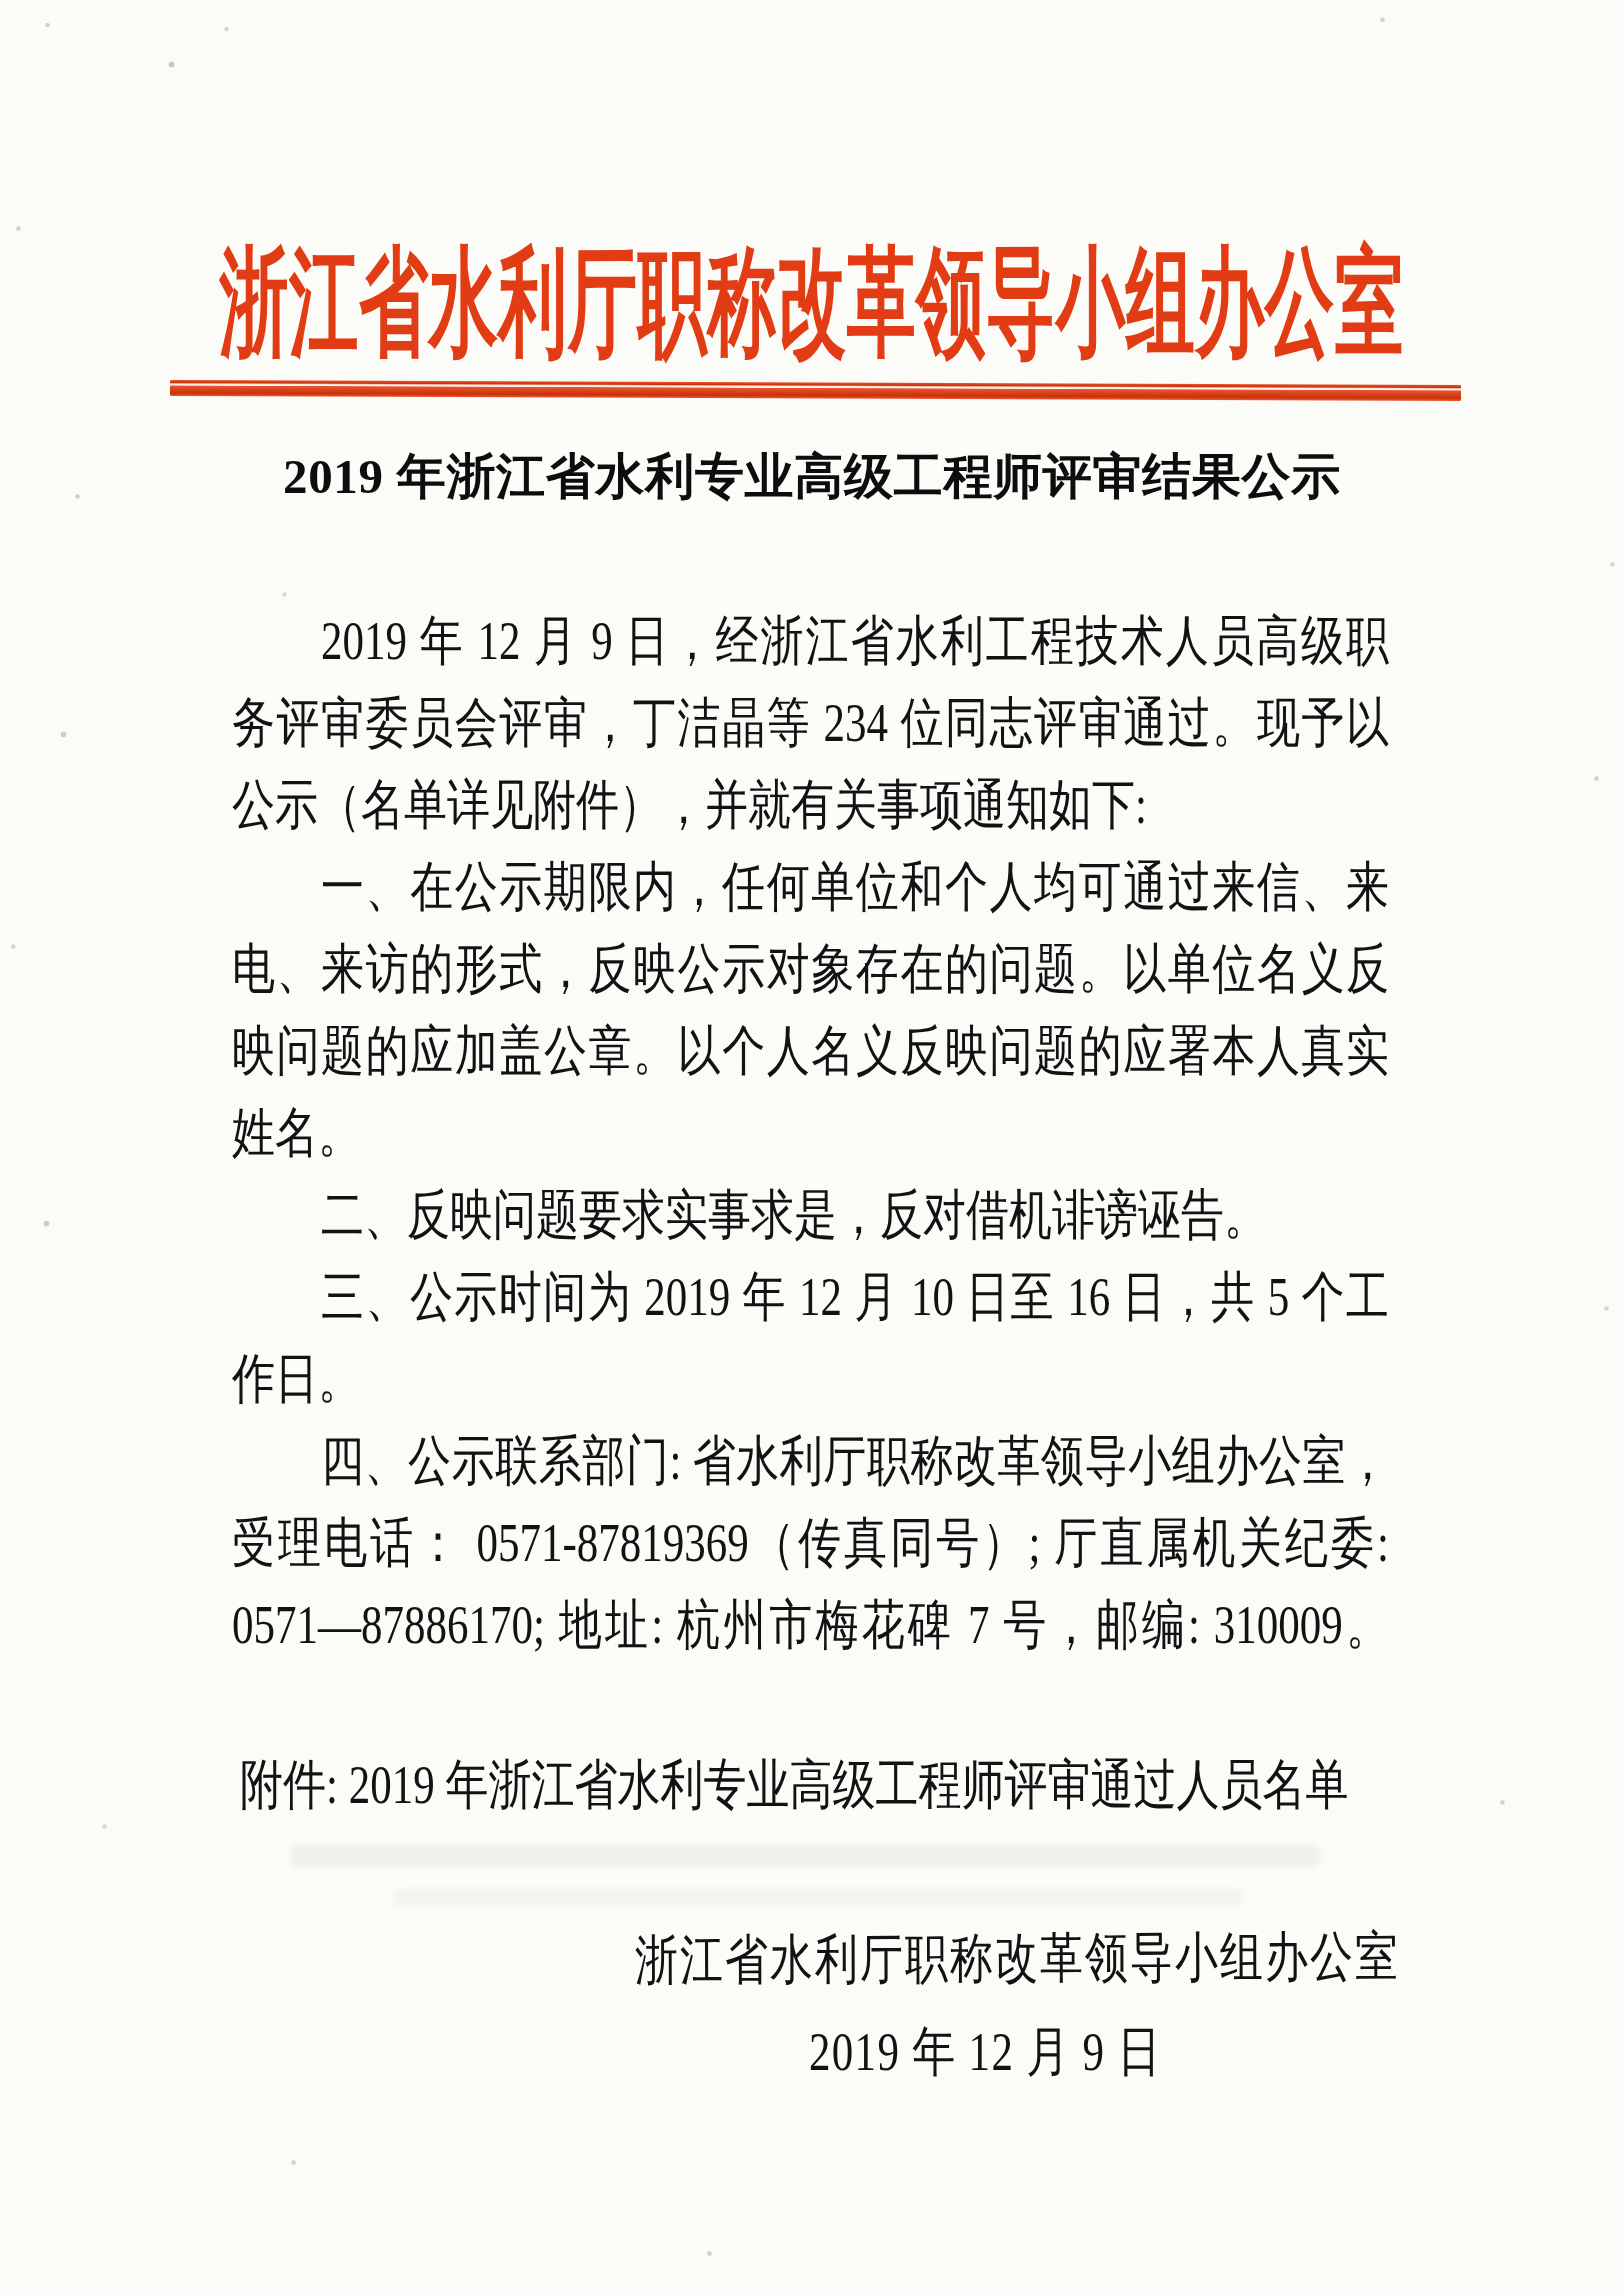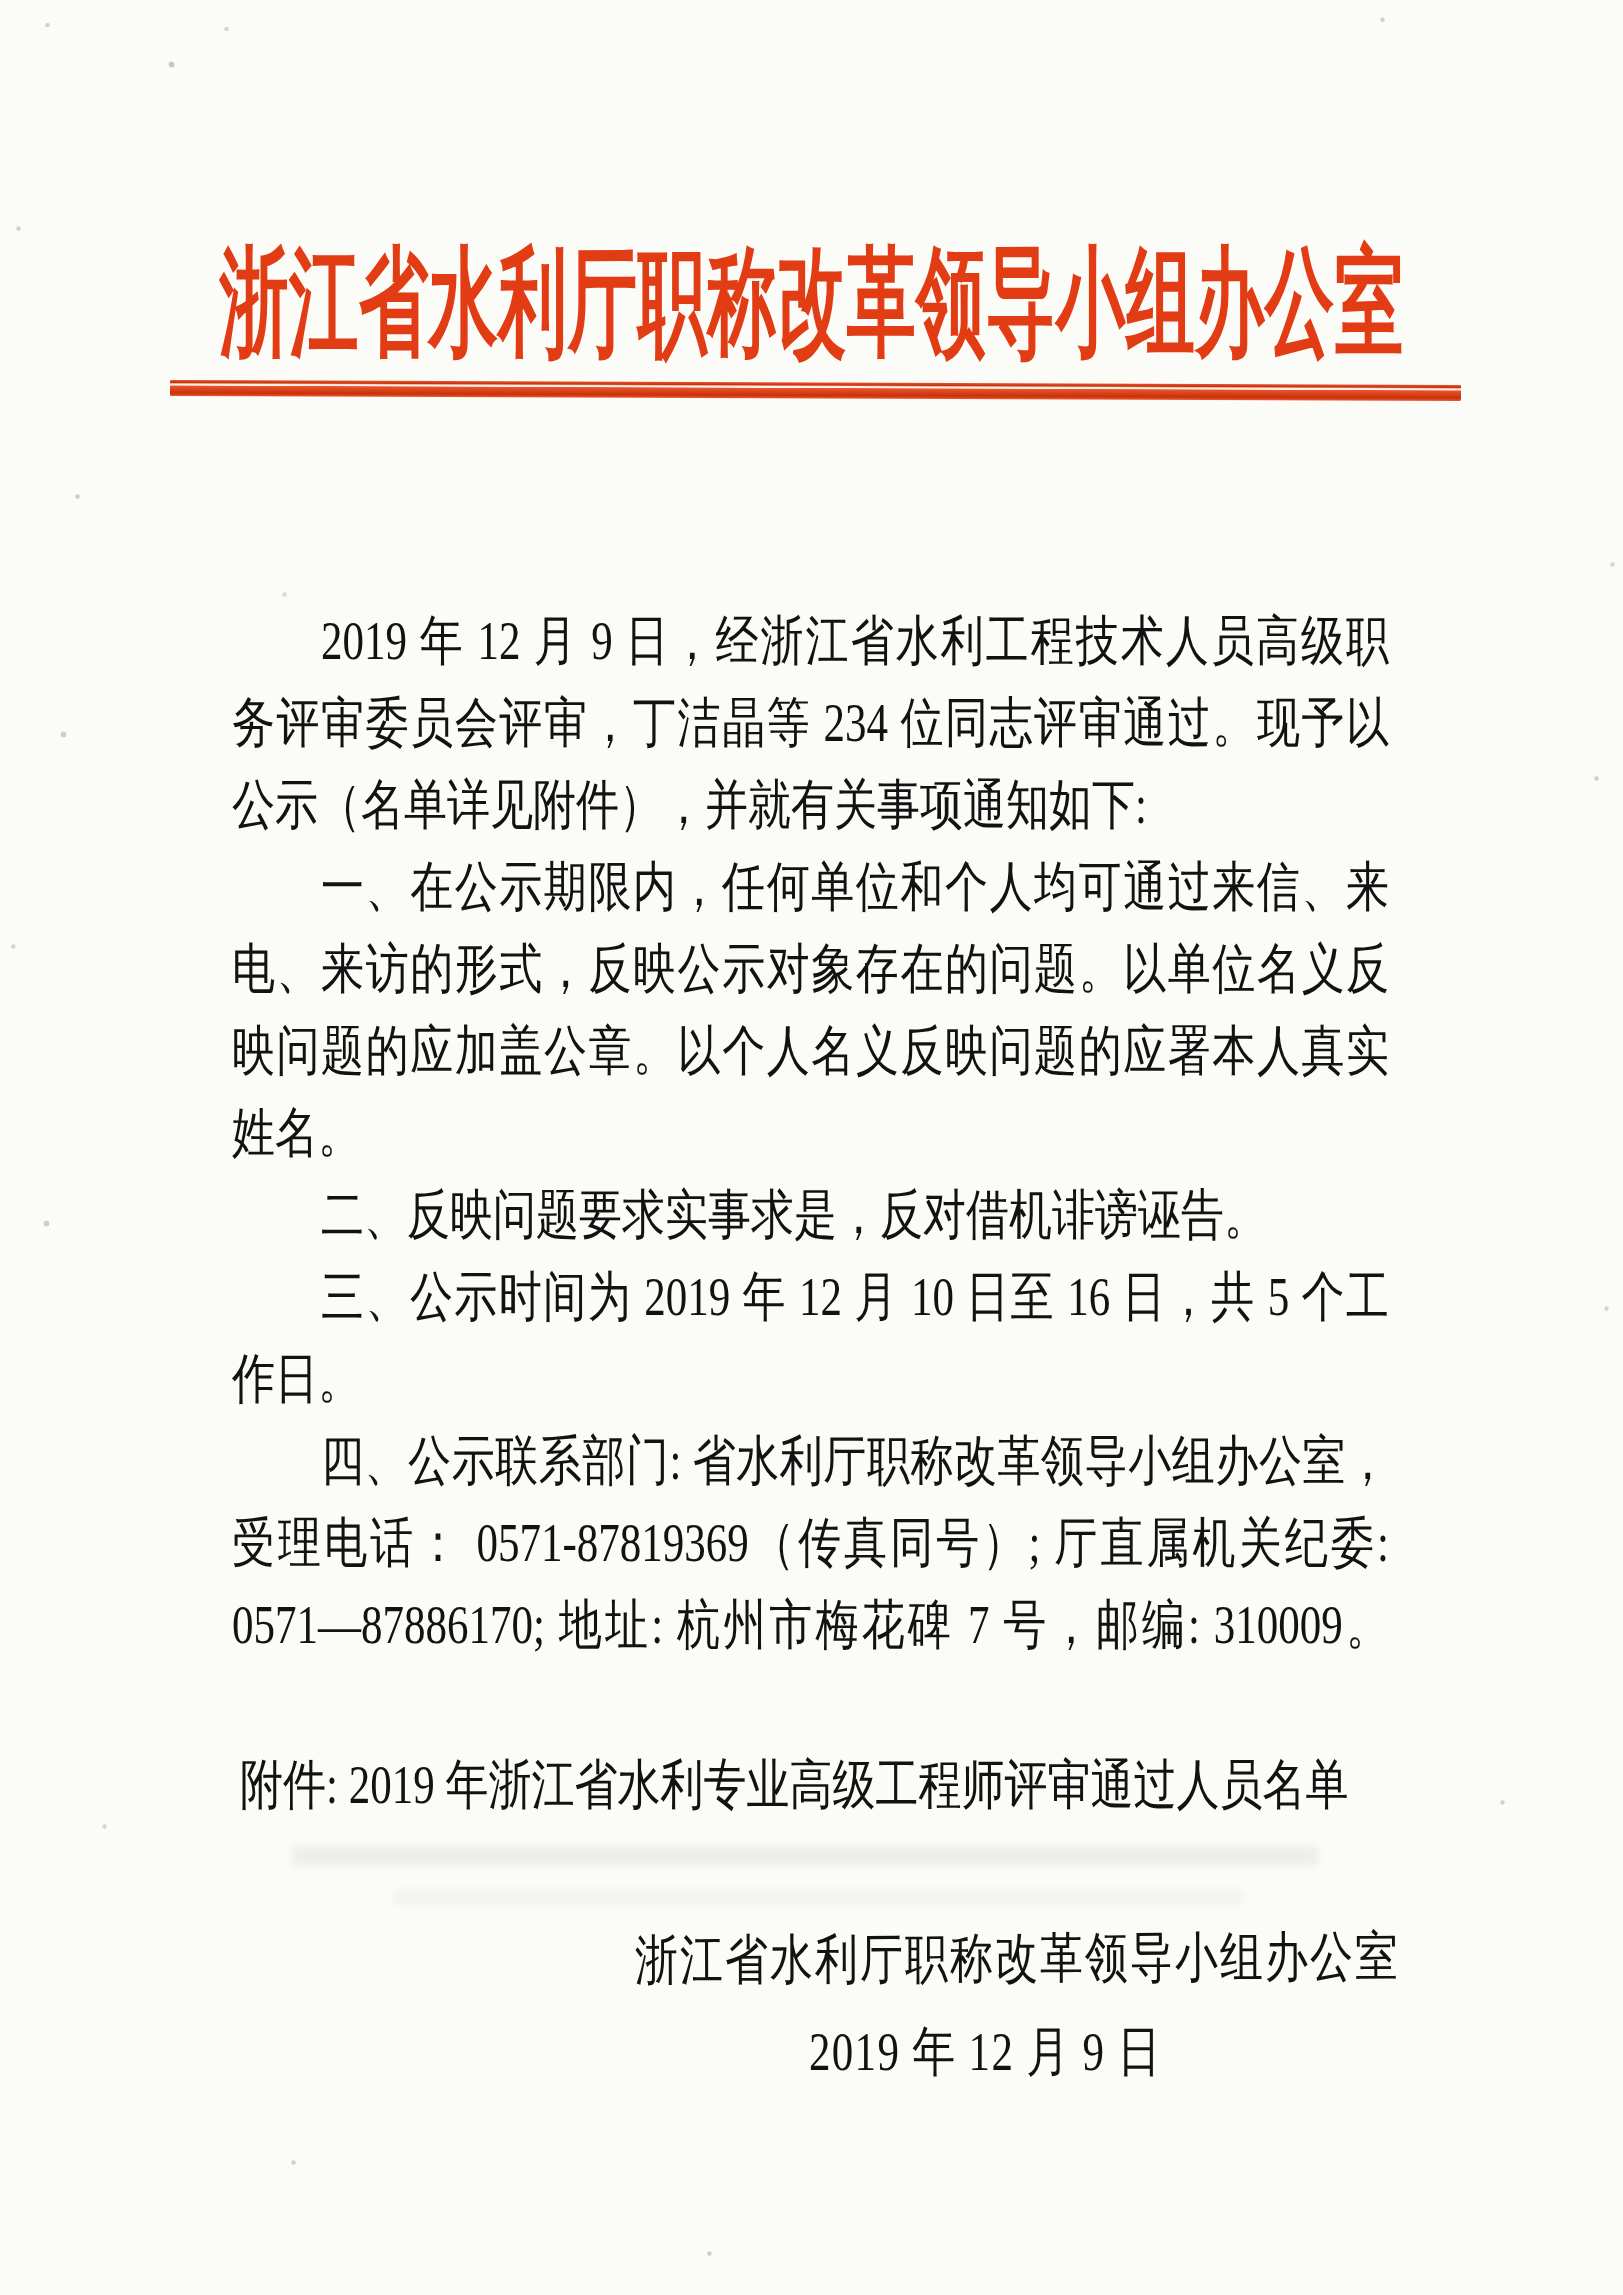--- a/index.html
+++ b/index.html
@@ -83,20 +83,21 @@
 <body>
 
 <div class="page" style="color: rgb(18, 18, 18);">
 
   <div class="specks"></div>
 
   <div class="letterhead" style="color: rgb(226, 60, 21);">浙江省水利厅职称改革领导小组办公室</div>
 
   <div class="red-rule" style="background: linear-gradient(rgb(232, 84, 46) 0px, rgb(201, 49, 8) 2.6px, rgb(247, 236, 229) 3.9px, rgb(249, 241, 234) 5.2px, rgb(232, 84, 46) 5.9px, rgb(201, 49, 8) 13px, rgb(232, 84, 46) 15.7px);"></div>
 
+  <div class="doc-title">2019 年浙江省水利专业高级工程师评审结果公示</div>
 
   <div class="doc-body" id="doc-body">
       <div class="bline indent justify">2019 年 12 月 9 日，经浙江省水利工程技术人员高级职</div>
       <div class="bline justify">务评审委员会评审，丁洁晶等 234 位同志评审通过。现予以</div>
       <div class="bline">公示（名单详见附件），并就有关事项通知如下:</div>
       <div class="bline indent justify">一、在公示期限内，任何单位和个人均可通过来信、来</div>
       <div class="bline justify">电、来访的形式，反映公示对象存在的问题。以单位名义反</div>
       <div class="bline justify">映问题的应加盖公章。以个人名义反映问题的应署本人真实</div>
       <div class="bline">姓名。</div>
       <div class="bline indent">二、反映问题要求实事求是，反对借机诽谤诬告。</div>

